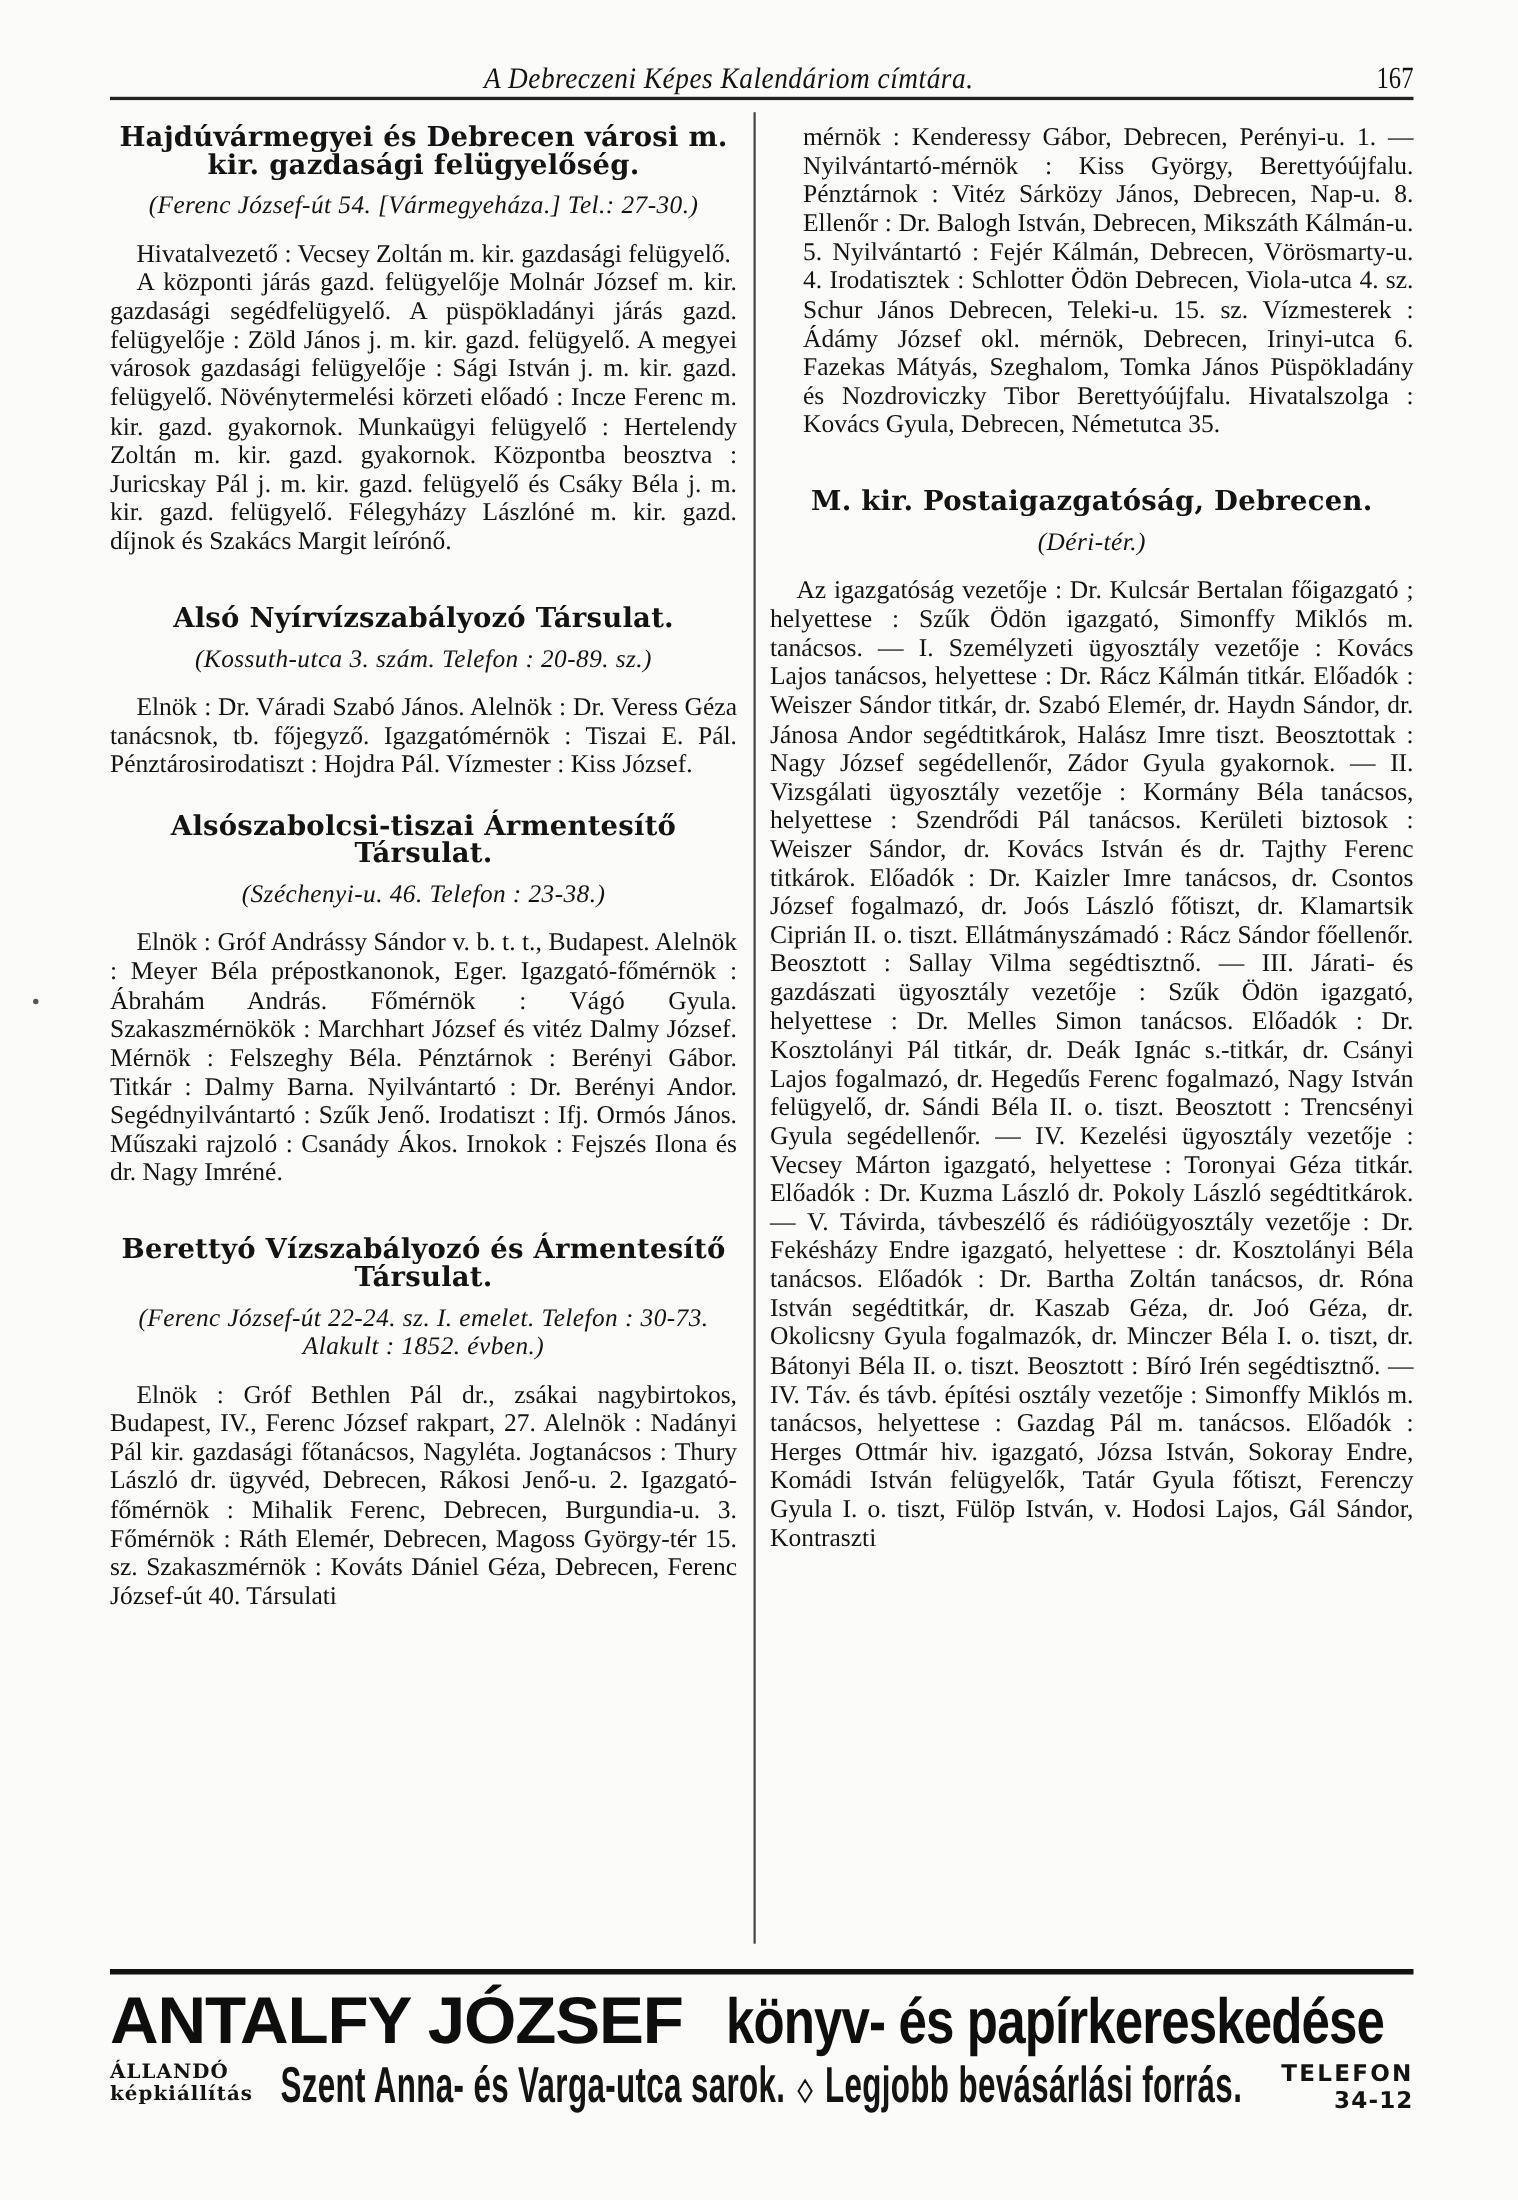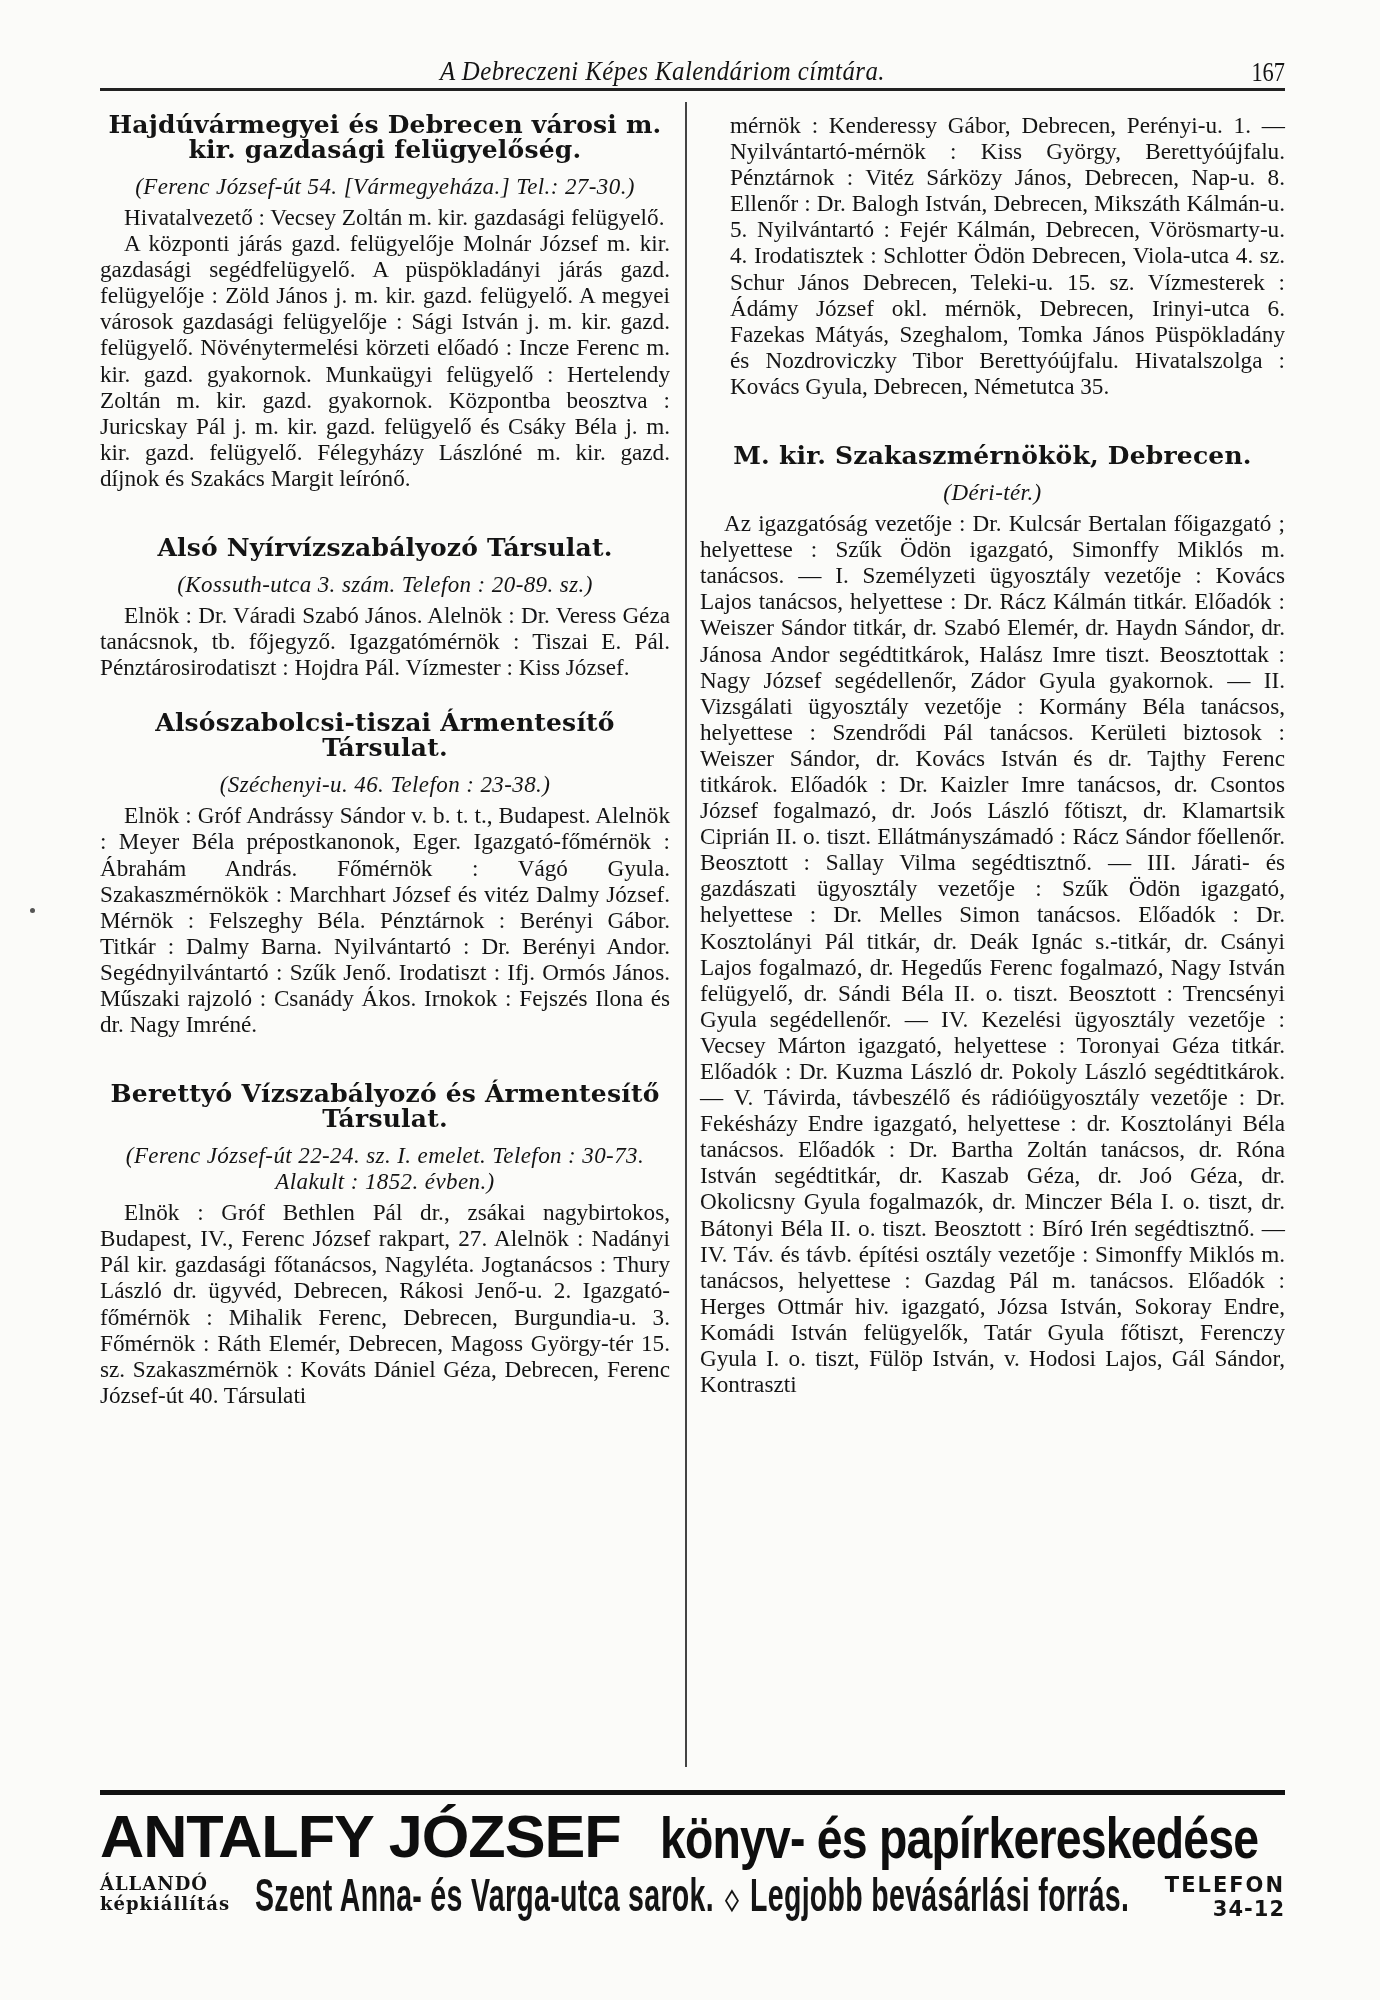--- a/index.html
+++ b/index.html
@@ -12,21 +12,21 @@
   .head-rule { position: absolute; left: 100px; top: 88px; width: 1185px; height: 3px; background: #222; }
 
   .column-divider { position: absolute; left: 685px; top: 102px; width: 1.5px; height: 1665px; background: #444; }
 
   .col { position: absolute; top: 112px; font-family: "Liberation Serif", serif; font-size: 23.2px; line-height: 26.1px; }
   .col.left { left: 100px; width: 570px; }
   .col.right { left: 700px; width: 585px; }
 
   .entry-title { font-family: "DejaVu Serif", serif; font-weight: bold; font-size: 25px; line-height: 25px; text-align: center; letter-spacing: 0.2px; margin: 0 6px; }
   .entry-address { font-style: italic; font-size: 23px; line-height: 26px; text-align: center; margin-top: 12px; letter-spacing: 0.4px; }
-  .entry-body { text-align: justify; margin-top: 4px; hyphens: manual; }
+  .entry-body { text-align: justify; margin-top: 18px; hyphens: manual; }
   .entry-body p { margin: 0; text-indent: 24px; }
   .entry-body p.noindent { text-indent: 0; margin-left: 30px; }
   .gap-lg { height: 44px; }
   .gap-md { height: 30px; }
 
   .speck { position: absolute; left: 30px; top: 908px; width: 5px; height: 5px; background: #555; border-radius: 50%; }
 
   .ad { position: absolute; left: 100px; top: 1790px; width: 1185px; height: 150px; }
   .ad-rule { position: absolute; left: 0; top: 0; width: 100%; height: 5px; background: #111; }
   .ad-line1 { position: absolute; left: 0; top: 12px; width: 1185px; white-space: nowrap; font-family: "Liberation Sans", sans-serif; font-weight: bold; color: #0e0e0e; text-decoration: underline; }
@@ -98,21 +98,21 @@
   </div>
 
   <div class="col right">
     <div class="entry-body" style="margin-top:0">
       <p class="noindent">mérnök : Kenderessy Gábor, Debrecen, Perényi-u. 1. — Nyilvántartó-mérnök : Kiss György, Berettyóújfalu. Pénztárnok : Vitéz Sárközy János, Debrecen, Nap-u. 8. Ellenőr : Dr. Balogh István, Debrecen, Mikszáth Kálmán-u. 5. Nyilvántartó : Fejér Kálmán, Debrecen, Vörösmarty-u. 4. Irodatisztek : Schlotter Ödön Debrecen, Viola-utca 4. sz. Schur János Debrecen, Teleki-u. 15. sz. Vízmesterek : Ádámy József okl. mérnök, Debrecen, Irinyi-utca 6. Fazekas Mátyás, Szeghalom, Tomka János Püspökladány és Nozdroviczky Tibor Berettyóújfalu. Hivatalszolga : Kovács Gyula, Debrecen, Németutca 35.</p>
     </div>
 
     <div class="gap-lg"></div>
 
     <div>
-      <div class="entry-title">M. kir. Szakaszmérnökök, Debrecen.</div>
+      <div class="entry-title">M. kir. Postaigazgatóság, Debrecen.</div>
       <div class="entry-address">(Déri-tér.)</div>
       <div class="entry-body">
         <p>Az igazgatóság vezetője : Dr. Kulcsár Bertalan főigazgató ; helyettese : Szűk Ödön igazgató, Simonffy Miklós m. tanácsos. — I. Személyzeti ügyosztály vezetője : Kovács Lajos tanácsos, helyettese : Dr. Rácz Kálmán titkár. Előadók : Weiszer Sándor titkár, dr. Szabó Elemér, dr. Haydn Sándor, dr. Jánosa Andor segédtitkárok, Halász Imre tiszt. Beosztottak : Nagy József segédellenőr, Zádor Gyula gyakornok. — II. Vizsgálati ügyosztály vezetője : Kormány Béla tanácsos, helyettese : Szendrődi Pál tanácsos. Kerületi biztosok : Weiszer Sándor, dr. Kovács István és dr. Tajthy Ferenc titkárok. Előadók : Dr. Kaizler Imre tanácsos, dr. Csontos József fogalmazó, dr. Joós László főtiszt, dr. Klamartsik Ciprián II. o. tiszt. Ellátmányszámadó : Rácz Sándor főellenőr. Beosztott : Sallay Vilma segédtisztnő. — III. Járati- és gazdászati ügyosztály vezetője : Szűk Ödön igazgató, helyettese : Dr. Melles Simon tanácsos. Előadók : Dr. Kosztolányi Pál titkár, dr. Deák Ignác s.-titkár, dr. Csányi Lajos fogalmazó, dr. Hegedűs Ferenc fogalmazó, Nagy István felügyelő, dr. Sándi Béla II. o. tiszt. Beosztott : Trencsényi Gyula segédellenőr. — IV. Kezelési ügyosztály vezetője : Vecsey Márton igazgató, helyettese : Toronyai Géza titkár. Előadók : Dr. Kuzma László dr. Pokoly László segédtitkárok. — V. Távirda, távbeszélő és rádióügyosztály vezetője : Dr. Fekésházy Endre igazgató, helyettese : dr. Kosztolányi Béla tanácsos. Előadók : Dr. Bartha Zoltán tanácsos, dr. Róna István segédtitkár, dr. Kaszab Géza, dr. Joó Géza, dr. Okolicsny Gyula fogalmazók, dr. Minczer Béla I. o. tiszt, dr. Bátonyi Béla II. o. tiszt. Beosztott : Bíró Irén segédtisztnő. — IV. Táv. és távb. építési osztály vezetője : Simonffy Miklós m. tanácsos, helyettese : Gazdag Pál m. tanácsos. Előadók : Herges Ottmár hiv. igazgató, Józsa István, Sokoray Endre, Komádi István felügyelők, Tatár Gyula főtiszt, Ferenczy Gyula I. o. tiszt, Fülöp István, v. Hodosi Lajos, Gál Sándor, Kontraszti</p>
       </div>
     </div>
   </div>
 
   <div class="ad">
     <div class="ad-rule"></div>
     <div class="ad-line1">

